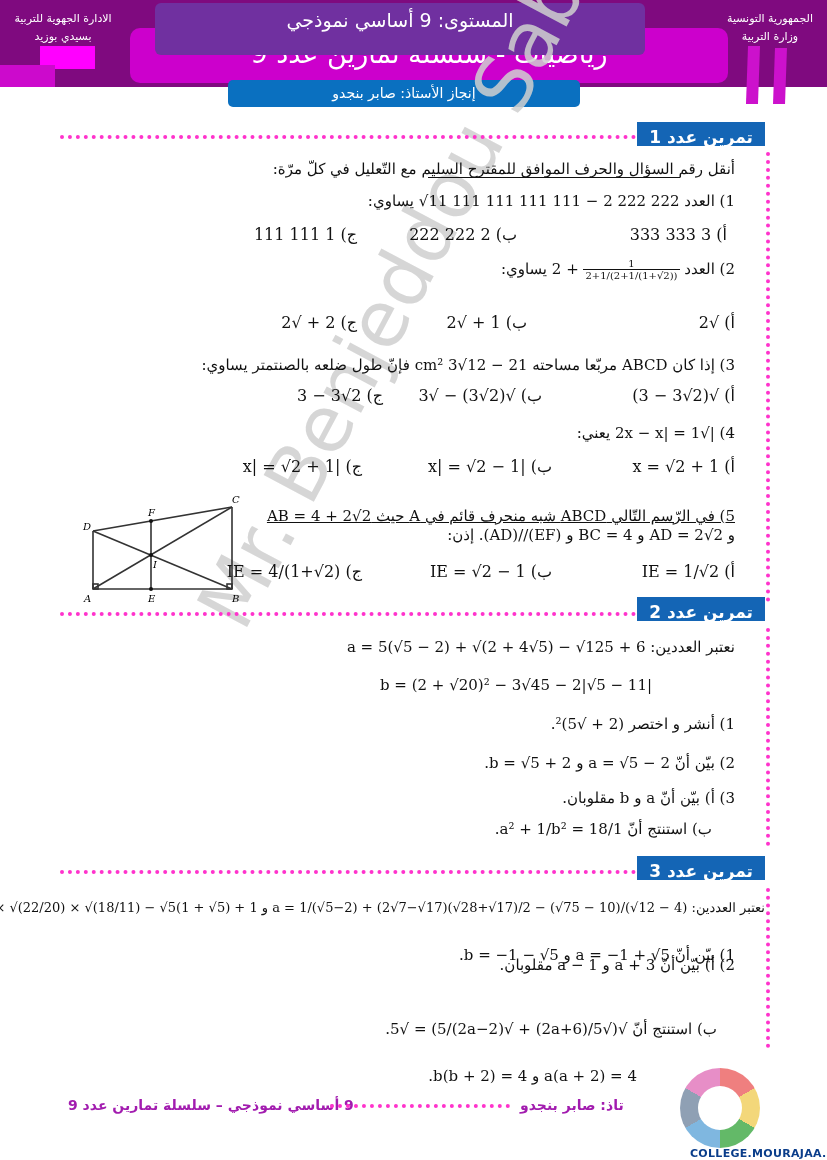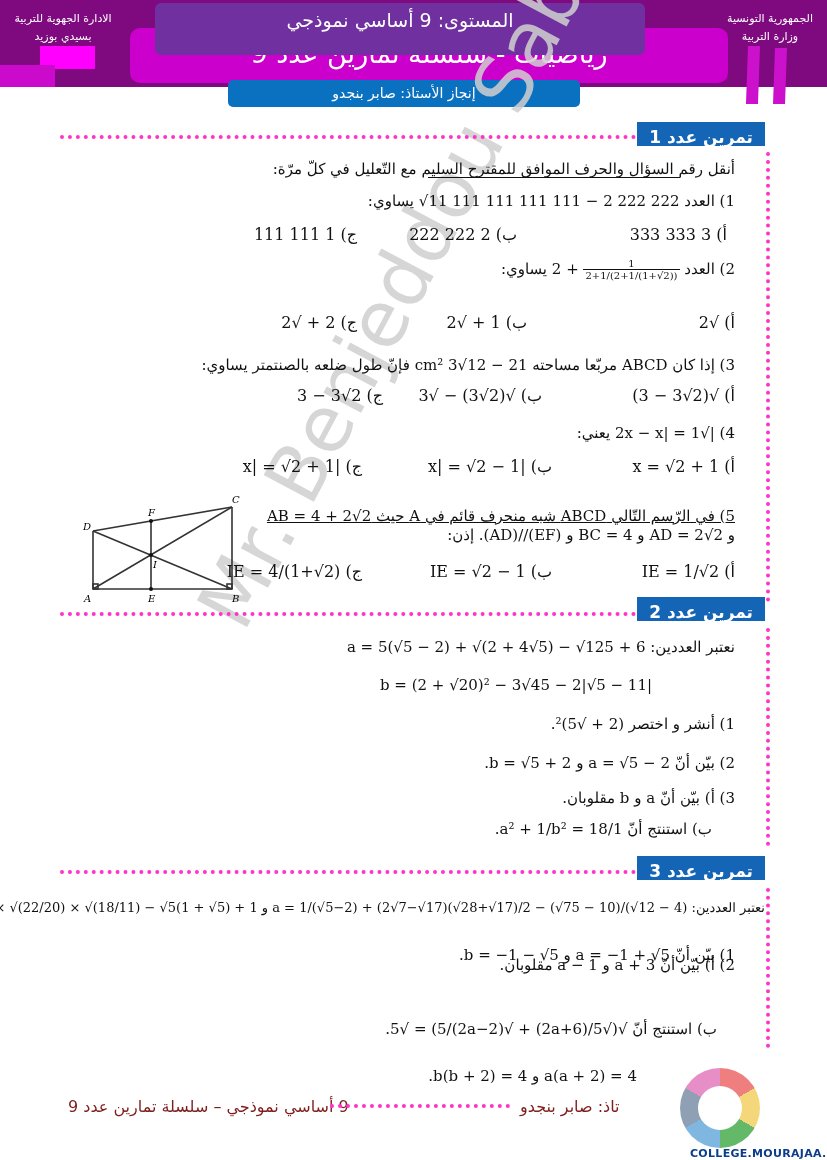--- a/index.html
+++ b/index.html
@@ -19,21 +19,21 @@
   .dots-h{height:0;border-top:4px dotted #ff33cc;}
   .dots-v{width:0;border-left:4px dotted #ff33cc;}
   .line{right:92px;font-size:15px;direction:rtl;white-space:nowrap;}
   .choice{font-size:16px;direction:rtl;white-space:nowrap;}
   .math{direction:ltr;unicode-bidi:isolate;font-style:normal;}
   .sqrt{border-top:1px solid #111;padding-top:14px;}
   .frac{display:inline-block;vertical-align:middle;text-align:center;font-size:10px;line-height:11px;}
   .frac .num{display:block;border-bottom:1px solid #111;padding:0 2px;}
   .frac .den{display:block;padding:0 2px;}
   .watermark{left:180px;top:600px;font-family:"DejaVu Sans",sans-serif;font-size:78px;color:#d0d0d0;transform:rotate(-62deg);transform-origin:left top;white-space:nowrap;opacity:0.85;}
-  .footer-text{color:#7f1d1d;font-family:"DejaVu Sans",sans-serif;font-size:16px;direction:rtl;white-space:nowrap;}
+  .footer-text{color:#a21caf;font-family:"DejaVu Sans",sans-serif;font-size:14px;direction:rtl;white-space:nowrap;font-weight:bold;}
   .footer-dots{height:0;border-top:4px dotted #ff33cc;}
   .logo{left:680px;top:1068px;width:80px;height:80px;border-radius:50%;background:conic-gradient(#ef7f7f 0 60deg,#f3d77a 60deg 120deg,#63b968 120deg 180deg,#7fb7e0 180deg 240deg,#8fa0b4 240deg 300deg,#e78ec7 300deg 360deg);}
   .logo-hole{left:698px;top:1086px;width:44px;height:44px;border-radius:50%;background:#fff;}
   .logo-text{left:690px;top:1147px;font-family:"DejaVu Sans",sans-serif;font-weight:bold;font-size:11px;color:#0a3d8a;letter-spacing:0.3px;}
   svg text{font-family:"DejaVu Serif",serif;font-style:italic;font-size:10px;}
 </style>
 </head>
 <body>
 
 <div class="abs hdr-band"></div>

